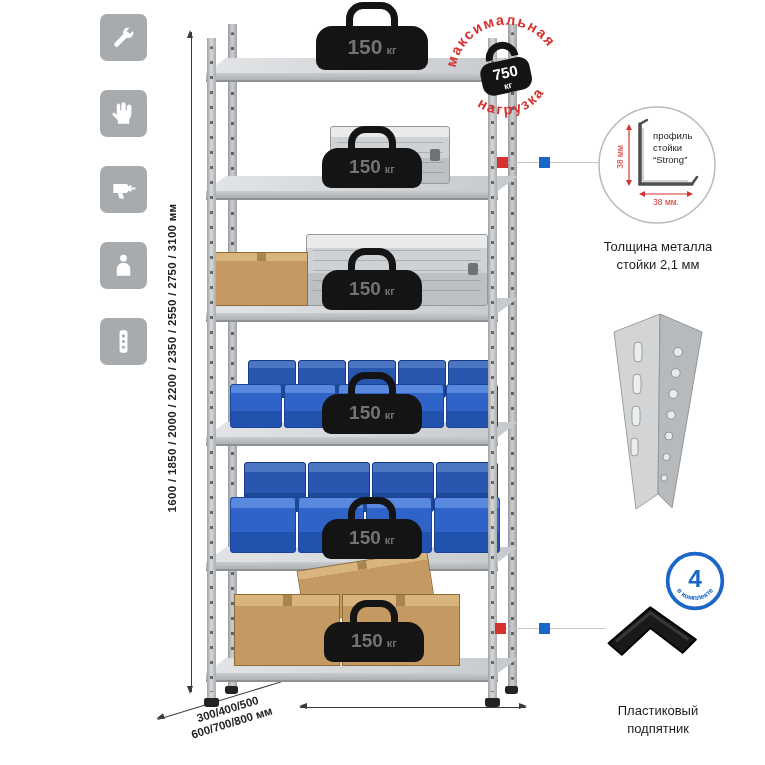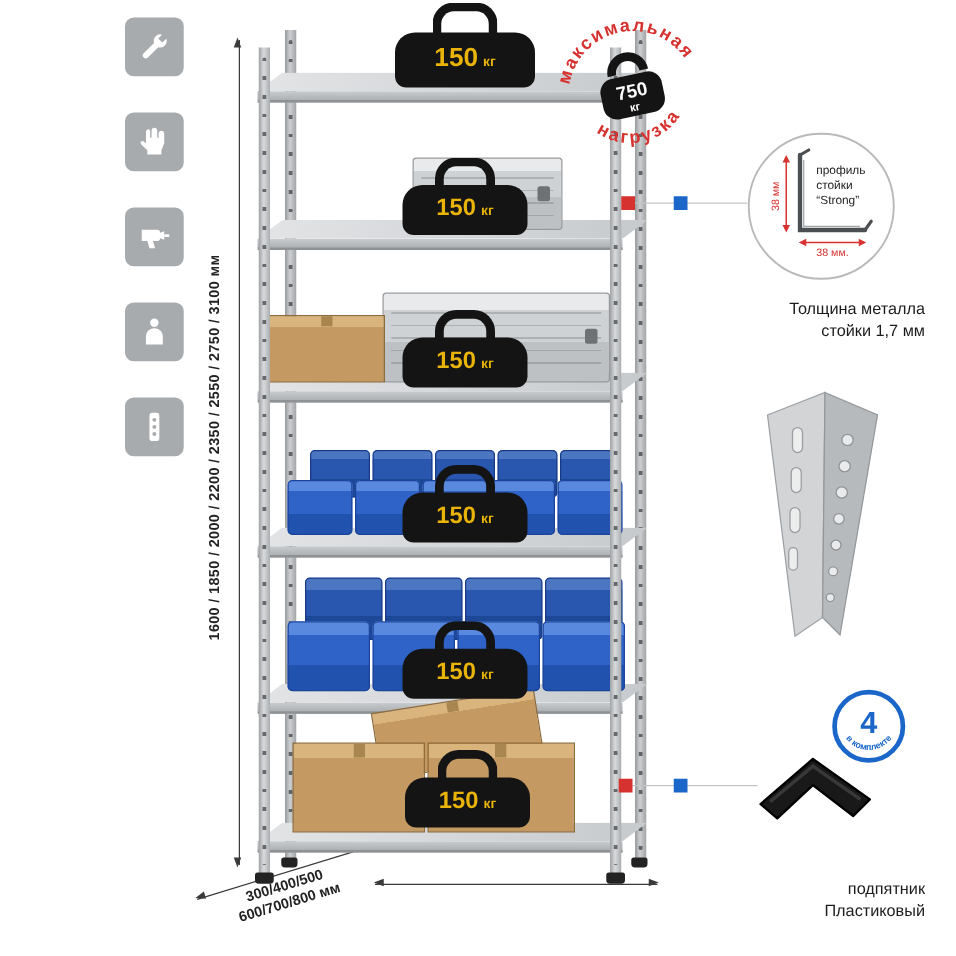--- a/index.html
+++ b/index.html
@@ -50,36 +50,36 @@
   .box::before{content:"";position:absolute;left:46%;top:0;width:9px;height:16%;background:#a9854f;}
   .box.tilt{z-index:9;}
   .bin{position:absolute;border-radius:4px;z-index:12;
        background:linear-gradient(180deg,#5988df 0 20%,var(--bin) 20% 62%,#2152ae 62% 100%);
        box-shadow:inset 0 0 0 1px #1c449a;}
   .bin.back{filter:brightness(.87);z-index:10;}
 
   
   .kb{position:absolute;width:100px;z-index:30;}
   .kb .h{width:34px;height:20px;margin:0 auto -5px;border:7px solid #141414;border-bottom:none;border-radius:17px 17px 0 0;}
-  .kb .b{height:40px;background:#141414;border-radius:16px 16px 9px 9px;color:#eab308;display:flex;
+  .kb .b{height:40px;background:#141414;border-radius:16px 16px 9px 9px;color:#737373;display:flex;
          align-items:baseline;justify-content:center;gap:4px;padding-top:9px;box-sizing:border-box;}
   .kb .v{font-size:19px;font-weight:bold;line-height:1;}
   .kb .u{font-size:11px;font-weight:bold;}
   .kb.lg{width:112px;}
   .kb.lg .h{width:38px;height:22px;}
   .kb.lg .b{height:44px;padding-top:10px;}
   .kb.lg .v{font-size:21px;}
 
   
   .mk{position:absolute;width:11px;height:11px;z-index:45;}
   .mkline{position:absolute;height:1px;background:#c3c5c7;z-index:44;}
 
   .stamp{position:absolute;left:440px;top:6px;width:130px;height:130px;transform:rotate(-12deg);z-index:50;}
 
-  .caption{position:absolute;width:164px;text-align:right;font-size:13px;line-height:1.35;color:#1c1c1c;}
+  .caption{position:absolute;width:164px;text-align:center;font-size:13px;line-height:1.35;color:#1c1c1c;}
 </style>
 </head>
 <body>
 
 <div class="stage">
 
   <div class="tile" style="top:14px">
     <svg width="27" height="27" viewBox="0 0 24 24">
         <path fill="#fff" d="M20.8 7.8a4.6 4.6 0 0 1-6 4.4l-7.4 7.4a2.1 2.1 0 1 1-3-3l7.4-7.4a4.6 4.6 0 0 1 5.6-5.9l-2.7 2.7 2.9 2.9 2.9-2.7c.2.5.3 1 .3 1.6z"></path>
       </svg>
@@ -256,21 +256,21 @@
     <text x="27" y="53" transform="rotate(-90 27 53)" text-anchor="middle" style="fill:var(--red)" font-size="8.5">38 мм</text>
     <line x1="45" y1="90" x2="95" y2="90" style="stroke:var(--red)" stroke-width="1.2"></line>
     <path d="M43,90 l6,-3 v6 z M97,90 l-6,-3 v6 z" style="fill:var(--red)"></path>
     <text x="70" y="101" text-anchor="middle" style="fill:var(--red)" font-size="8.5">38 мм.</text>
     <text x="57" y="35" font-size="9.5" fill="#222">профиль</text>
     <text x="57" y="47" font-size="9.5" fill="#222">стойки</text>
     <text x="57" y="59" font-size="9.5" fill="#222">“Strong”</text>
   </svg>
   <div class="caption" style="left:576px;top:238px">
     <div>Толщина металла</div>
-    <div>стойки 1,7 мм</div>
+    <div>стойки 2,1 мм</div>
   </div>
 
   <svg style="position:absolute;left:598px;top:310px" width="118" height="212" viewBox="0 0 118 212">
     <polygon points="16,22 62,4 60,184 38,199" fill="#d2d4d6" stroke="#9da0a3" stroke-width="1"></polygon>
     <polygon points="62,4 104,22 74,198 60,184" fill="#b7babc" stroke="#94979a" stroke-width="1"></polygon>
     <circle cx="80" cy="42" r="4.5" fill="#e9eaeb" stroke="#8f9295"></circle>
     <circle cx="77.7" cy="63" r="4.5" fill="#e9eaeb" stroke="#8f9295"></circle>
     <circle cx="75.4" cy="84" r="4.5" fill="#e9eaeb" stroke="#8f9295"></circle>
     <circle cx="73.1" cy="105" r="4.2" fill="#e9eaeb" stroke="#8f9295"></circle>
     <circle cx="70.8" cy="126" r="4" fill="#e9eaeb" stroke="#8f9295"></circle>
@@ -290,22 +290,22 @@
     <defs>
         <path id="badgeArc" d="M 12,38 A 24,24 0 0 0 58,38"></path>
       </defs>
     <circle cx="35" cy="35" r="29" fill="#fff" style="stroke:var(--blue)" stroke-width="4"></circle>
     <text x="35" y="41" text-anchor="middle" style="fill:var(--blue)" font-size="26" font-weight="bold">4</text>
     <text style="fill:var(--blue)" font-size="7.5" font-weight="bold">
       <textPath href="#badgeArc" startOffset="50%" text-anchor="middle">в комплекте</textPath>
     </text>
   </svg>
   <div class="caption" style="left:576px;top:702px">
+    <div>Пластиковый</div>
     <div>подпятник</div>
-    <div>Пластиковый</div>
   </div>
 
   <div class="hline" style="left:300px;top:707px;width:226px"></div>
   <div class="depth-dim">
     <div class="dline"></div>
     <div>300/400/500</div>
     <div>600/700/800 мм</div>
   </div>
 
 </div>

